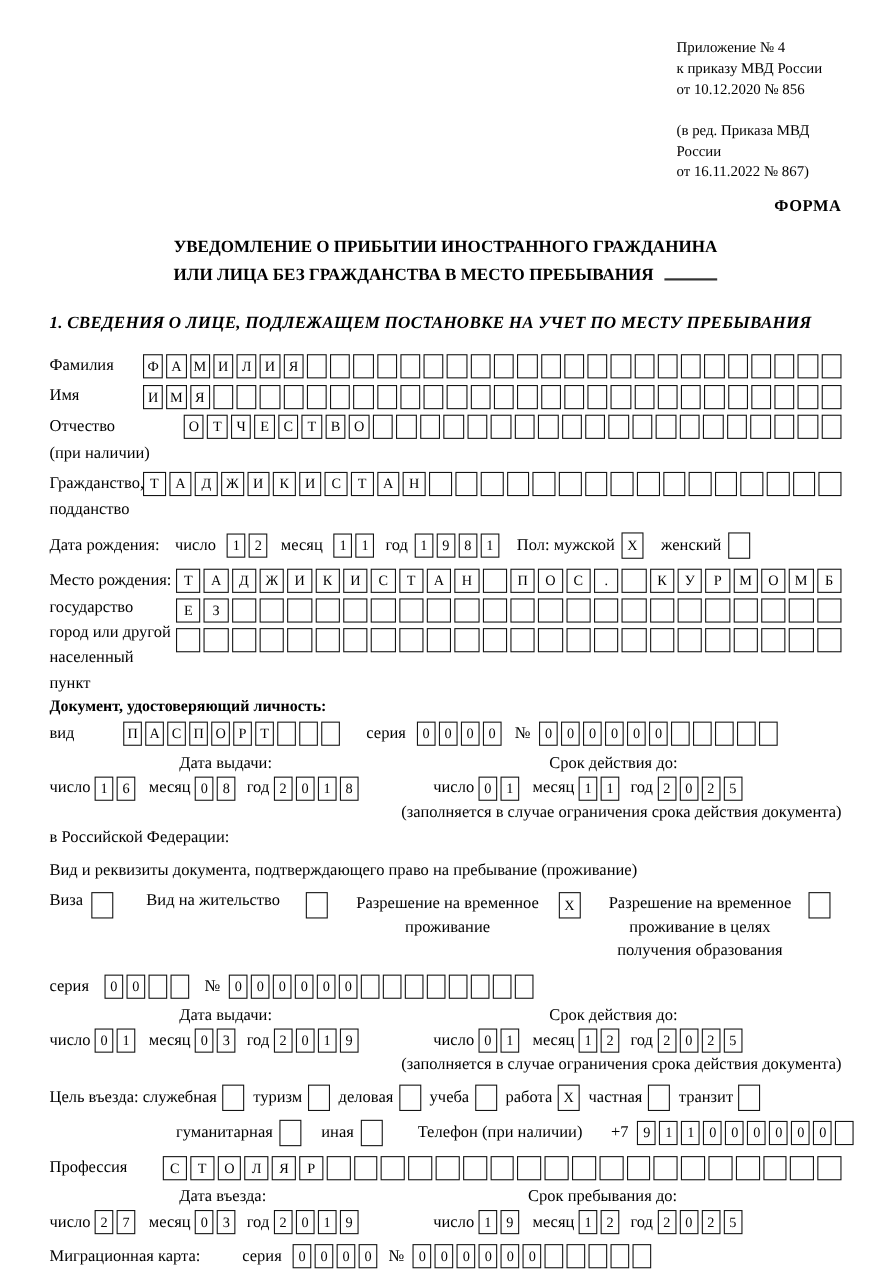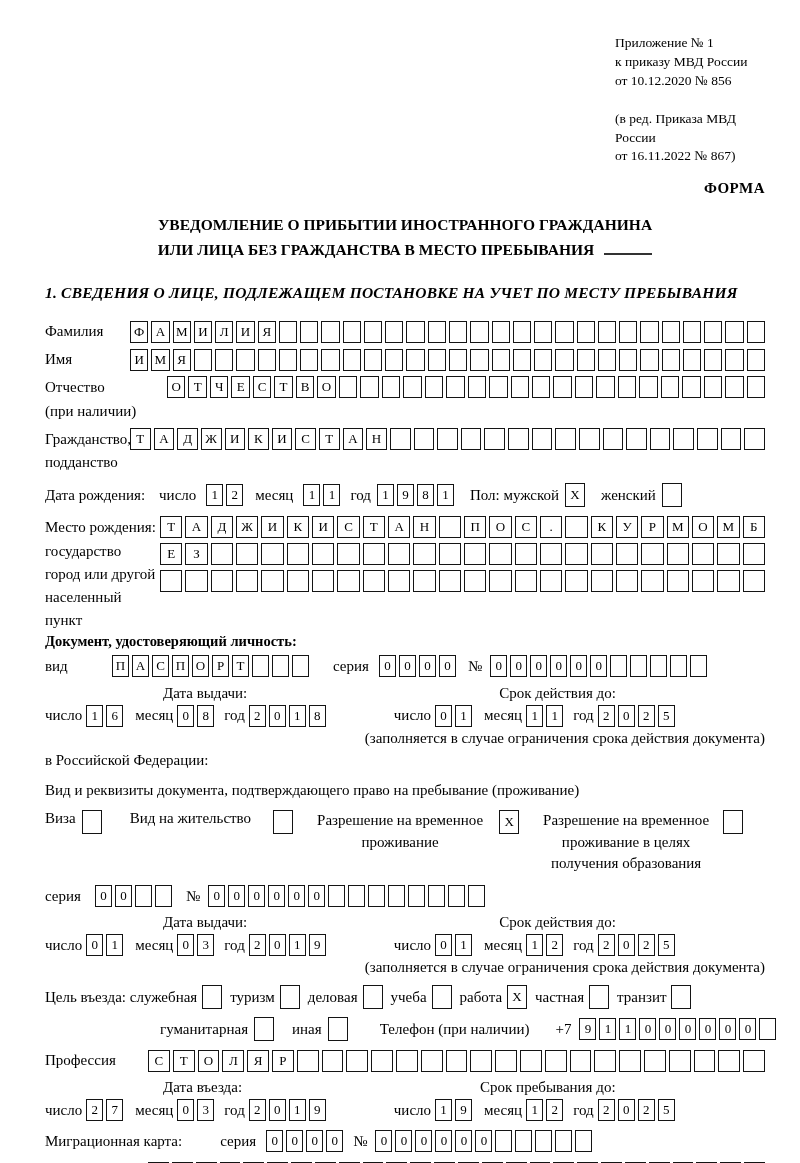--- a/index.html
+++ b/index.html
@@ -7,21 +7,21 @@
   .page{padding:34px 35px 0 45px;box-sizing:border-box;width:800px;}
   
   .annex{margin-left:570px;font-size:13.5px;line-height:1.4;}
   .annex .gap{margin-top:19px;}
   .forma{text-align:right;font-weight:bold;font-size:15px;margin-top:14px;letter-spacing:.5px;}
   .title{text-align:center;font-weight:bold;font-size:15.5px;line-height:1.55;margin-top:16px;}
   .blankline{display:inline-block;width:48px;border-bottom:2px solid #333;height:1em;margin-left:10px;vertical-align:baseline;}
   .sec1{font-weight:bold;font-size:15.5px;margin-top:22px;letter-spacing:.2px;font-style:italic;}
   
   .frow{display:flex;align-items:center;margin-top:5px;}
-  .frow.top{align-items:flex-start;}
+  .frow.top{align-items:flex-start;justify-content:space-between;}
   .lbl{font-size:15px;white-space:nowrap;}
   .lblcol{flex:none;font-size:15px;line-height:1.55;}
   .w85{width:85px;} .w122{width:122px;} .w115{width:115px;} .w103{width:103px;} .w67{width:67px;}
   .cells{display:inline-flex;gap:3px;}
   .cell{width:17px;height:22px;border:1.6px solid #141414;display:inline-flex;align-items:center;justify-content:center;font-size:13px;flex:none;box-sizing:border-box;background:#fff;}
   .cells.grow{flex:1;display:flex;}
   .cells.grow .cell{flex:1;width:auto;}
   .cellscol{flex:1;display:flex;flex-direction:column;gap:5px;}
   .chk{margin-left:6px;margin-right:10px;}
   .chk .cell{width:20px;height:24px;}
@@ -39,21 +39,21 @@
   .purpose .lbl{margin-left:8px;}
   .purpose .chk{margin-left:5px;margin-right:0;}
   .hrow{display:flex;align-items:center;margin-top:8px;margin-left:115px;text-align:center;}
 </style>
 </head>
 <body>
 
 <div class="page">
 
   <div class="annex">
-    <div>Приложение № 1</div>
+    <div>Приложение № 4</div>
     <div>к приказу МВД России</div>
     <div>от 10.12.2020 № 856</div>
     <div class="gap">(в ред. Приказа МВД России</div>
     <div>от 16.11.2022 № 867)</div>
   </div>
   <div class="forma">ФОРМА</div>
 
   <div class="title">
     <div>УВЕДОМЛЕНИЕ О ПРИБЫТИИ ИНОСТРАННОГО ГРАЖДАНИНА</div>
     <div><span>ИЛИ ЛИЦА БЕЗ ГРАЖДАНСТВА В МЕСТО ПРЕБЫВАНИЯ</span><span class="blankline"></span></div>

